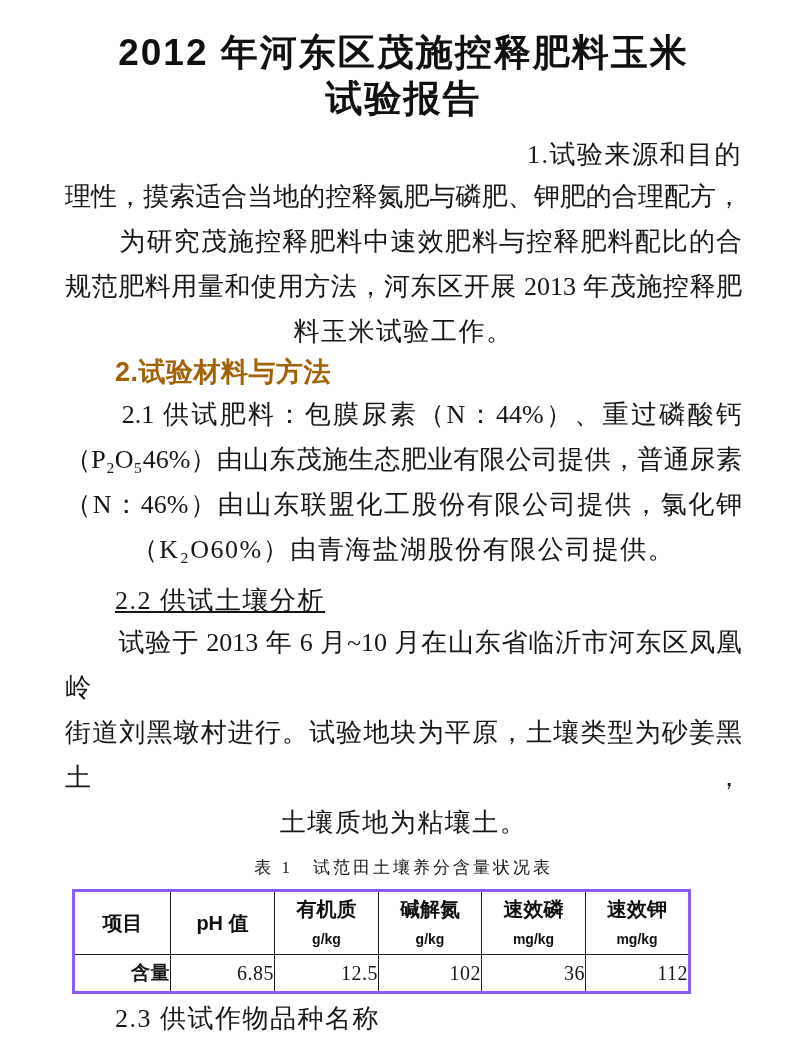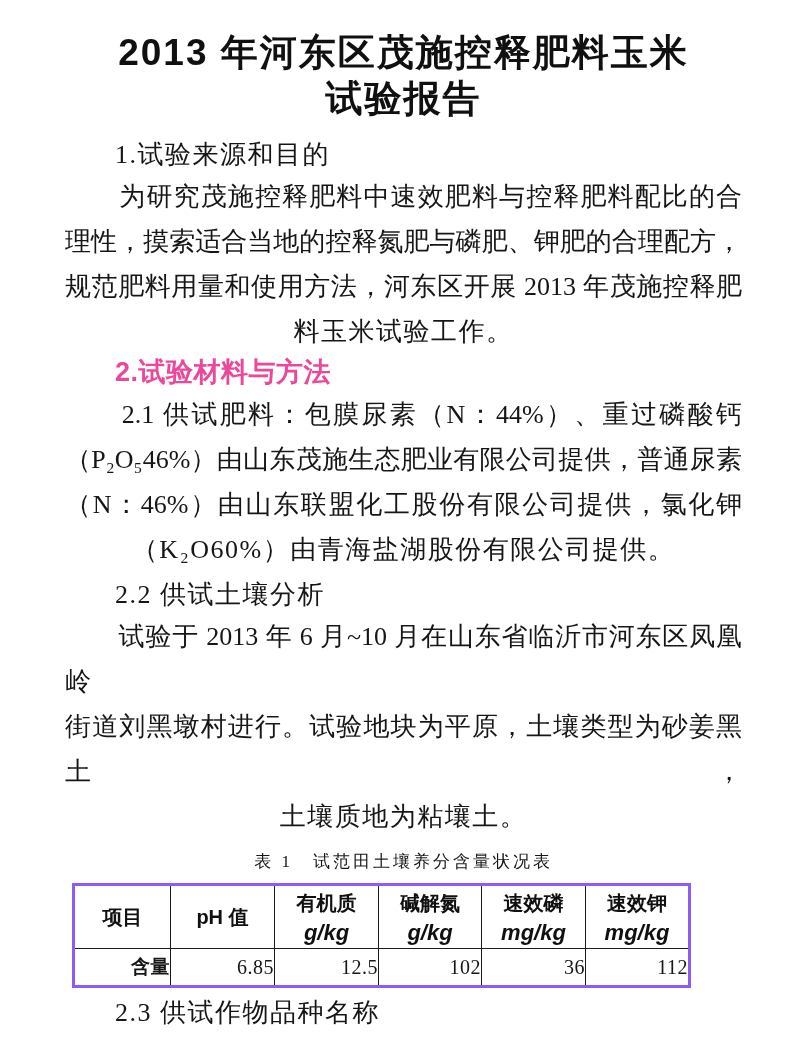--- a/index.html
+++ b/index.html
@@ -30,42 +30,42 @@
     text-align: center;
     letter-spacing: 3px;
     margin-top: 12px;
   }
   .h-indent {
     font-size: 26px;
     line-height: 34px;
     padding-left: 50px;
     letter-spacing: 1.5px;
   }
-  .sec1 { margin-top: 16px; }
+  .sec1 { margin-top: 16px; text-align: right; }
   .para {
     font-size: 26px;
     line-height: 45px;
     margin-top: 2px;
   }
   .pline { letter-spacing: 1.5px; text-align: center; }
   .pline.full {
     text-align: justify;
     text-align-last: justify;
     letter-spacing: 0;
   }
   .h2-bold {
     font-family: "Liberation Sans", "DejaVu Sans", sans-serif;
     font-weight: 700;
     font-size: 27px;
     line-height: 36px;
     padding-left: 50px;
     letter-spacing: 0.5px;
-    color: #ec4899;
+    color: #a16207;
   }
-  .sec22 { margin-top: 6px; }
+  .sec22 { margin-top: 12px; text-decoration: underline; }
   .table-caption {
     font-size: 17px;
     line-height: 30px;
     text-align: center;
     letter-spacing: 3px;
     margin-top: 8px;
   }
   table.soil {
     margin-top: 6px;
     margin-left: 7px;
@@ -81,49 +81,49 @@
   }
   table.soil th {
     height: 62px;
     vertical-align: middle;
     font-family: "Liberation Sans", "DejaVu Sans", sans-serif;
     font-weight: 700;
     font-size: 20px;
     color: #101010;
   }
   .th-label { display: block; line-height: 22px; }
-  .th-unit  { display: block; line-height: 20px; margin-top: 9px; font-size: 22px; font-style: italic; }
+  .th-unit  { display: block; line-height: 20px; margin-top: 9px; font-size: 14px; }
   .th-unit:empty { display: none; }
   table.soil td {
     height: 36px;
     vertical-align: middle;
     font-size: 20px;
     letter-spacing: 0.5px;
     text-align: right;
   }
   table.soil td.item-cell {
     font-family: "Liberation Sans", "DejaVu Sans", sans-serif;
     font-weight: 700;
     font-size: 19px;
   }
   .sec23 { margin-top: 8px; }
 </style>
 </head>
 <body>
 
 <div class="page">
 
-  <div class="title-line">2013 年河东区茂施控释肥料玉米</div>
+  <div class="title-line">2012 年河东区茂施控释肥料玉米</div>
   <div class="title-line">试验报告</div>
 
   <div class="h-indent sec1">1.试验来源和目的</div>
 
   <div class="para">
+    <div class="pline full">理性，摸索适合当地的控释氮肥与磷肥、钾肥的合理配方，</div>
     <div class="pline full">　　为研究茂施控释肥料中速效肥料与控释肥料配比的合</div>
-    <div class="pline full">理性，摸索适合当地的控释氮肥与磷肥、钾肥的合理配方，</div>
     <div class="pline full">规范肥料用量和使用方法，河东区开展 2013 年茂施控释肥</div>
     <div class="pline last">料玉米试验工作。</div>
   </div>
 
   <div class="h2-bold">2.试验材料与方法</div>
 
   <div class="para">
     <div class="pline full">　　2.1 供试肥料：包膜尿素（N：44%）、重过磷酸钙</div>
     <div class="pline full">（P₂O₅46%）由山东茂施生态肥业有限公司提供，普通尿素</div>
     <div class="pline full">（N：46%）由山东联盟化工股份有限公司提供，氯化钾</div>

